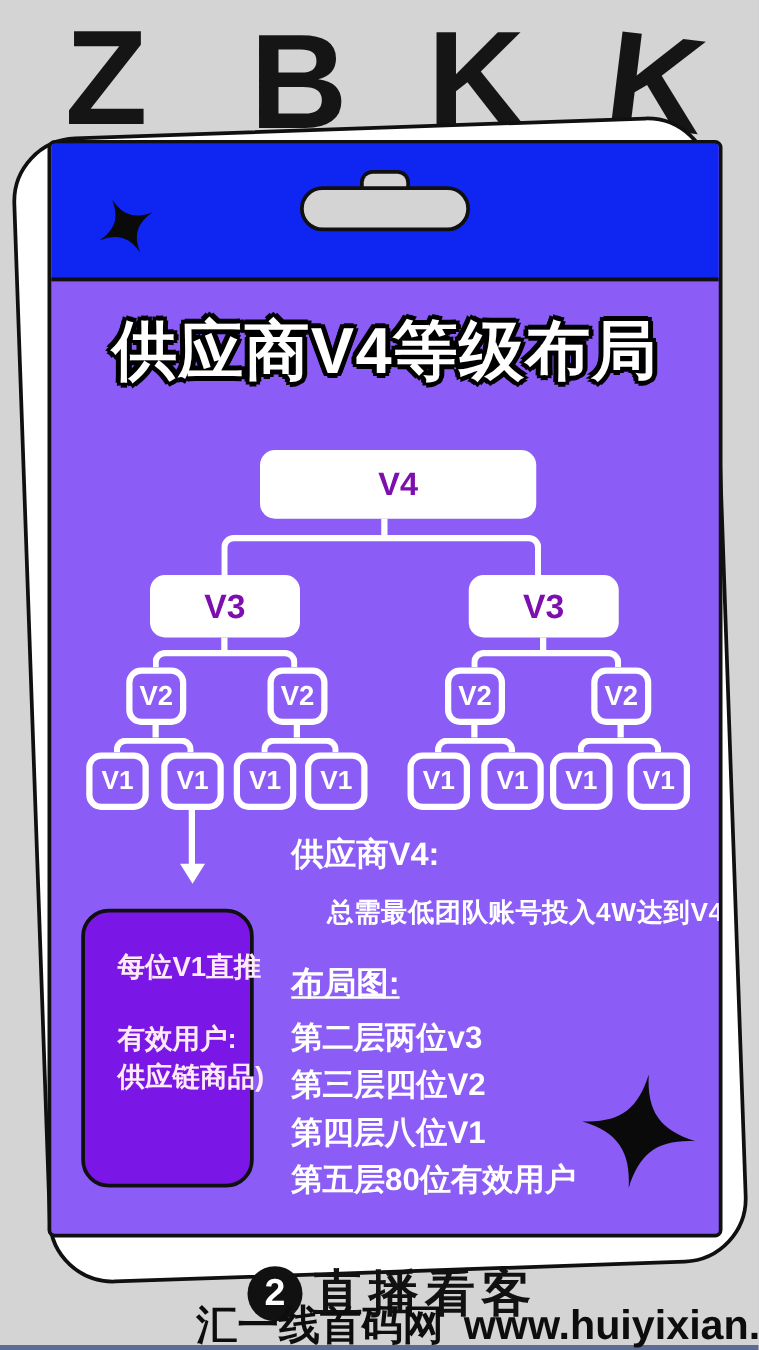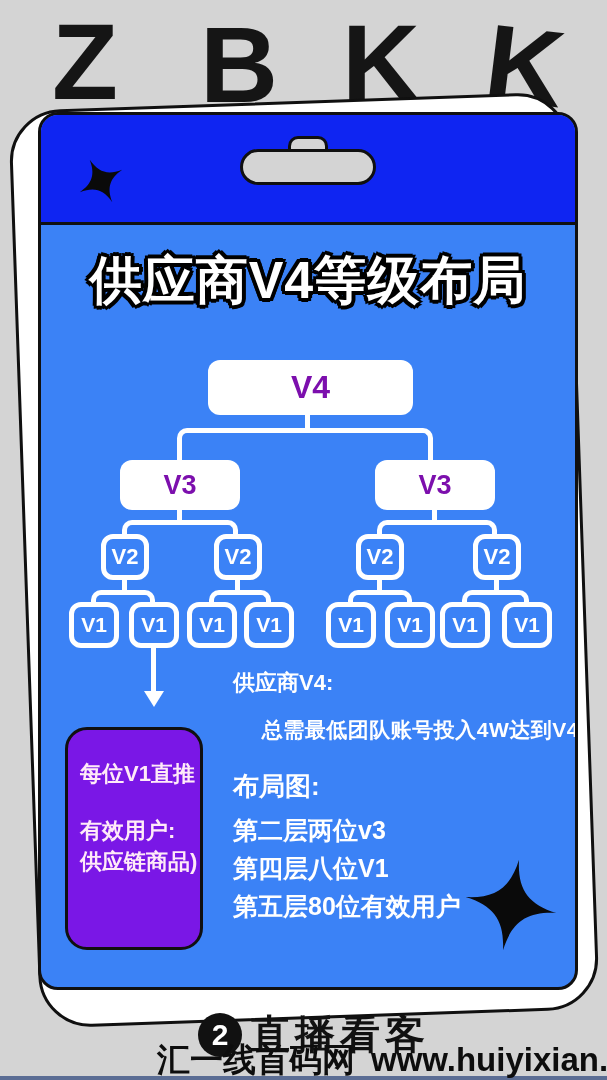--- a/index.html
+++ b/index.html
@@ -13,21 +13,21 @@
   .bl-1 { left:200px; top:11px; }
   .bl-2 { left:342px; top:9px; }
   .bl-3 { left:486px; top:12px; transform:rotate(7deg); }
 
   
   .card-back { position:absolute; left:24px; top:101px; width:560px; height:918px;
     background:#ffffff; border:3px solid #101010; border-radius:52px; transform:rotate(-2deg); }
 
   
   .card { position:absolute; left:38px; top:112px; width:540px; height:878px;
-    background:#3b82f6; border:3px solid #101010; border-radius:20px; overflow:hidden; }
+    background:#8b5cf6; border:3px solid #101010; border-radius:6px; overflow:hidden; }
 
   .card-header { position:absolute; left:0; top:0; width:100%; height:110px;
     background:#0f25f2; border-bottom:3px solid #101010; }
   .hang-bump { position:absolute; left:247px; top:21px; width:40px; height:20px;
     background:#d4d4d4; border:3px solid #101010; border-bottom:none; border-radius:10px 10px 0 0; }
   .hang-slot { position:absolute; left:199px; top:34px; width:136px; height:36px;
     background:#d4d4d4; border:3px solid #101010; border-radius:18px; }
 
   .sparkle { position:absolute; }
   .sparkle-sm { left:36px; top:42px; width:48px; height:48px; transform:rotate(-28deg); }
@@ -37,21 +37,21 @@
     font-size:52px; font-weight:bold; color:#ffffff; letter-spacing:1px;
     text-shadow:-3px -3px 0 #000, 3px -3px 0 #000, -3px 3px 0 #000, 3px 3px 0 #000,
                 -4px 0 0 #000, 4px 0 0 #000, 0 -4px 0 #000, 0 4px 0 #000; }
 
   
   .node { position:absolute; display:flex; align-items:center; justify-content:center;
     font-weight:bold; }
   .node-filled { background:#ffffff; color:#7c0fad; border-radius:12px; }
   .node-outline { background:transparent; border:5px solid #ffffff; color:#ffffff; border-radius:12px; }
 
-  .v4 { left:167px; top:245px; width:205px; height:55px; font-size:32px;text-align:center; }
+  .v4 { left:167px; top:245px; width:221px; height:55px; font-size:26px;text-align:center; }
   .v3a { left:79px;  top:345px; width:120px; height:50px; font-size:27px; }
   .v3b { left:334px; top:345px; width:120px; height:50px; font-size:27px; }
   .v2 { top:419px; width:48px; height:46px; font-size:22px; }
   .v2-1{left:60px;} .v2-2{left:173px;} .v2-3{left:315px;} .v2-4{left:432px;}
   .v1 { top:487px; width:50px; height:46px; font-size:21px; }
   .v1-1{left:28px;} .v1-2{left:88px;} .v1-3{left:146px;} .v1-4{left:203px;}
   .v1-5{left:285px;} .v1-6{left:344px;} .v1-7{left:399px;} .v1-8{left:461px;}
 
   
   .stem { position:absolute; width:5px; background:#ffffff; }
@@ -75,28 +75,28 @@
   
   .arrow-line { left:110px; top:533px; height:44px; }
   .arrow-head { position:absolute; left:103px; top:576px; width:0; height:0;
     border-left:10px solid transparent; border-right:10px solid transparent;
     border-top:16px solid #ffffff; }
 
   
   .info-box { position:absolute; left:24px; top:612px; width:138px; height:223px;
     background:#7a17e6; border:3px solid #101010; border-radius:22px;
     padding:28px 10px 0 12px; color:#ffeaf8; font-weight:bold; font-size:22px; }
-  .info-box .line { line-height:31px; white-space:nowrap; }
+  .info-box .line { line-height:31px; white-space:nowrap;margin-left:14px; }
   .info-gap { height:26px; }
 
   
   .desc { position:absolute; left:192px; top:553px; width:346px; color:#ffffff; font-weight:bold; }
-  .desc-h1 { font-size:22px; line-height:30px; }
+  .desc-h1 { font-size:26px; line-height:30px; }
   .desc-h2 { font-size:21px; margin-top:18px; white-space:nowrap; letter-spacing:0.5px;text-align:right; }
-  .desc-h3 { font-size:26px; margin-top:25px; }
+  .desc-h3 { font-size:26px; margin-top:25px;text-decoration:underline; }
   .desc-line { font-size:25px; margin-top:14px; line-height:24px; }
 
   
   .footer-logo { position:absolute; left:198px; top:1007px; display:flex; align-items:center; }
   .logo-circle { width:44px; height:44px; background:#111; border-radius:50%;
     display:flex; align-items:center; justify-content:center; color:#fff;
     font-size:30px; font-weight:bold; }
   .logo-label { margin-left:8px; font-size:40px; font-weight:bold; color:#111;
     letter-spacing:5px; white-space:nowrap; }
   .watermark { position:absolute; left:157px; top:1038px; font-size:33px; font-weight:bold;
@@ -167,20 +167,21 @@
       <div class="info-gap"></div>
       <div class="line">有效用户:</div>
       <div class="line">供应链商品)</div>
     </div>
 
     <div class="desc">
       <div class="desc-h1">供应商V4:</div>
       <div class="desc-h2">总需最低团队账号投入4W达到V4</div>
       <div class="desc-h3">布局图:</div>
       <div class="desc-line">第二层两位v3</div>
+      <div class="desc-line">第三层四位V2</div>
       <div class="desc-line">第四层八位V1</div>
       <div class="desc-line">第五层80位有效用户</div>
     </div>
 
     <svg class="sparkle sparkle-lg" viewBox="0 0 100 100">
       <path d="M50 0 C54 32 68 46 100 50 C68 54 54 68 50 100 C46 68 32 54 0 50 C32 46 46 32 50 0 Z" fill="#0a0a0a"></path>
     </svg>
 
   </div>
 

